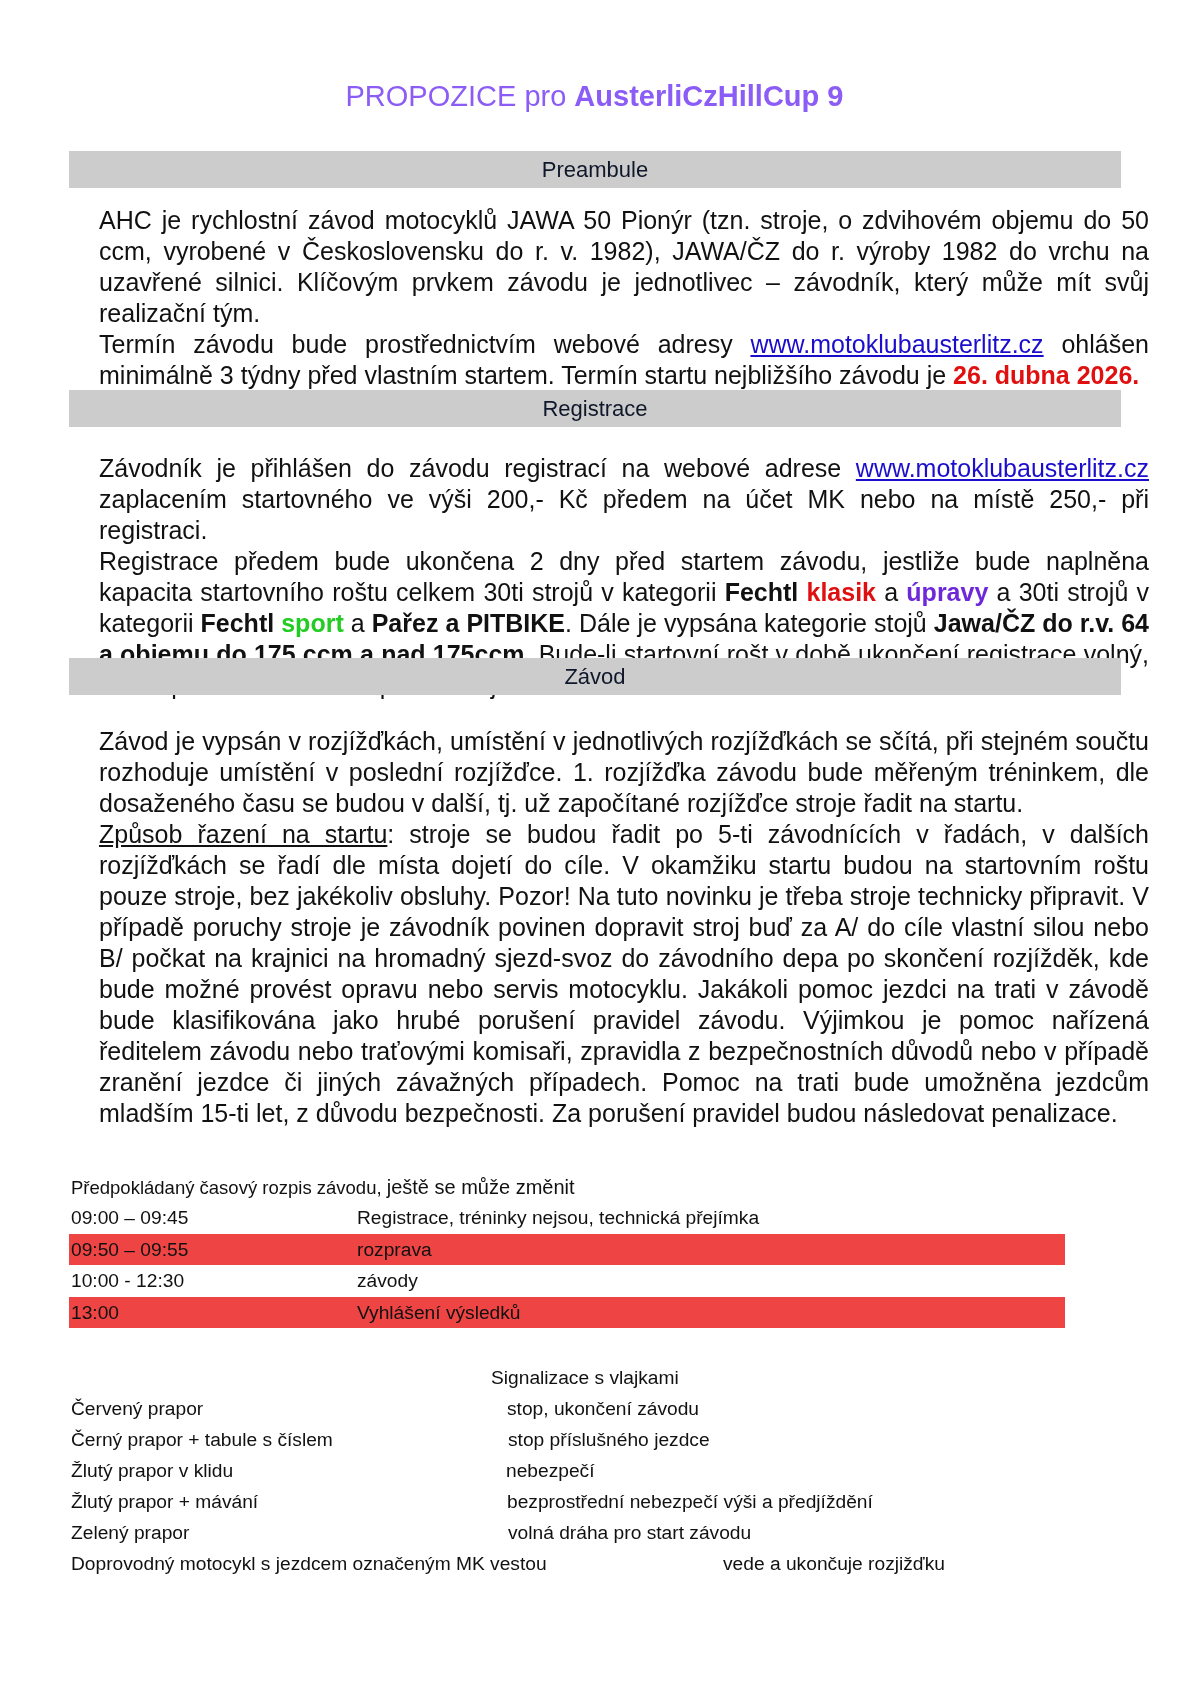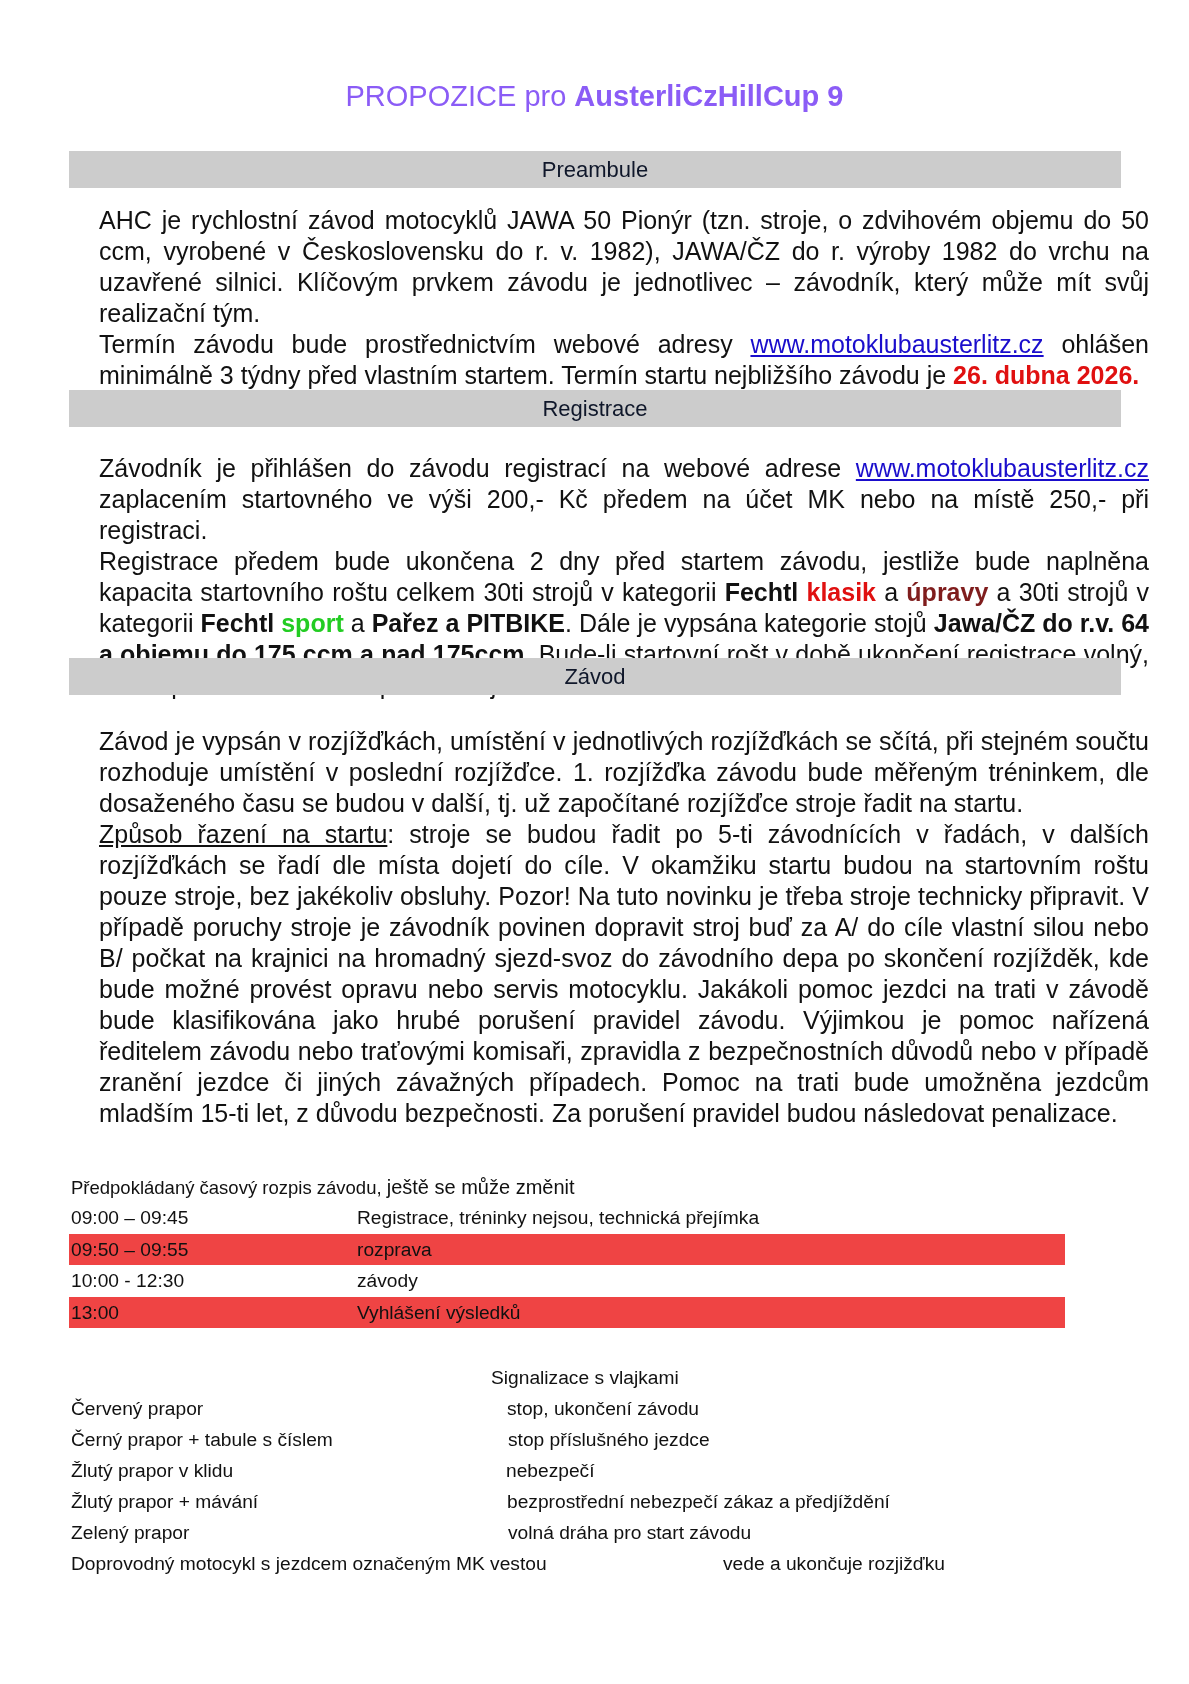--- a/index.html
+++ b/index.html
@@ -16,21 +16,21 @@
     position: absolute; left: 69px; width: 1052px; height: 37px;
     background: #cccccc; text-align: center; font-size: 22px; line-height: 37px; color: #0f172a;
   }
   .para {
     position: absolute; left: 71px; width: 1050px;
     font-size: 25px; line-height: 31px; text-align: justify; color: #111; margin-left: 28px;
   }
   .para p { margin: 0; }
   .link { color: #1a0dcc; text-decoration: underline; cursor: pointer; }
   .red { color: #e01010; font-weight: bold; }
-  .blue { color: #7f1d1d; font-weight: bold; }
+  .blue { color: #6d28d9; font-weight: bold; }
   .green { color: #22cc22; font-weight: bold; }
   .underline { text-decoration: underline; }
   .sched-caption {
     position: absolute; left: 71px; top: 1174px; font-size: 18.5px; line-height: 26px;
   }
   .sched-caption .small { font-size: 20px; }
   .sched { position: absolute; left: 69px; top: 1202px; width: 996px; }
   .sched-row { height: 31.5px; position: relative; font-size: 19.2px; line-height: 31.5px; }
   .sched-row.shade { background: #ef4444; }
   .sched-row .time { position: absolute; left: 2px; }
@@ -93,21 +93,21 @@
   <div class="flag-row" style="top:62px;">
       <span class="name">Černý prapor + tabule s číslem</span>
       <span class="mean" style="left:437px;">stop příslušného jezdce</span>
     </div>
   <div class="flag-row" style="top:93px;">
       <span class="name">Žlutý prapor v klidu</span>
       <span class="mean" style="left:435px;">nebezpečí</span>
     </div>
   <div class="flag-row" style="top:124px;">
       <span class="name">Žlutý prapor + mávání</span>
-      <span class="mean" style="left:436px;">bezprostřední nebezpečí zákaz a předjíždění</span>
+      <span class="mean" style="left:436px;">bezprostřední nebezpečí výši a předjíždění</span>
     </div>
   <div class="flag-row" style="top:155px;">
       <span class="name">Zelený prapor</span>
       <span class="mean" style="left:437px;">volná dráha pro start závodu</span>
     </div>
   <div class="flag-row" style="top:186px;">
       <span class="name">Doprovodný motocykl s jezdcem označeným MK vestou</span>
       <span class="mean" style="left:652px;">vede a ukončuje rozjižďku</span>
     </div>
 </div>

